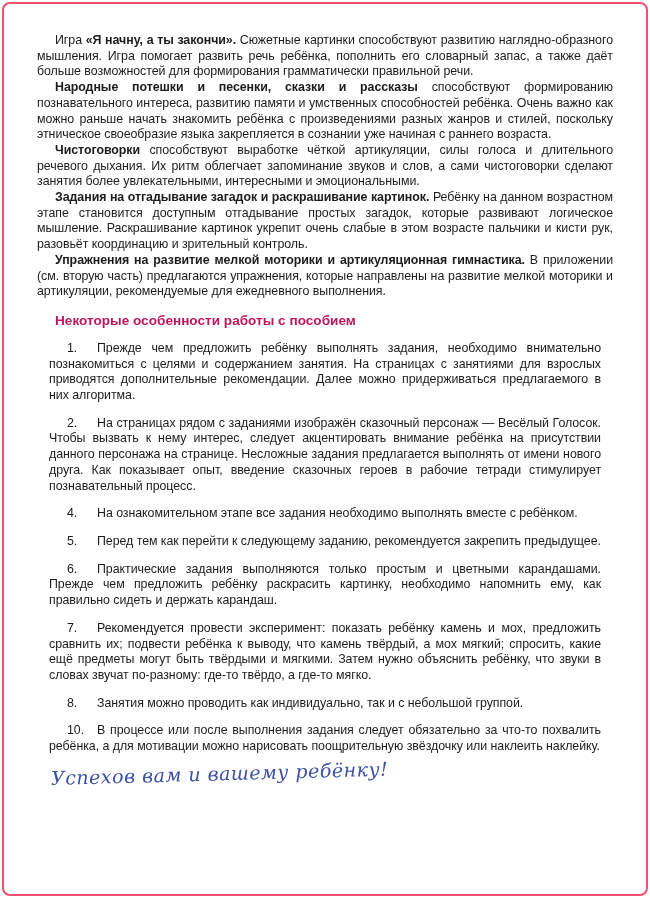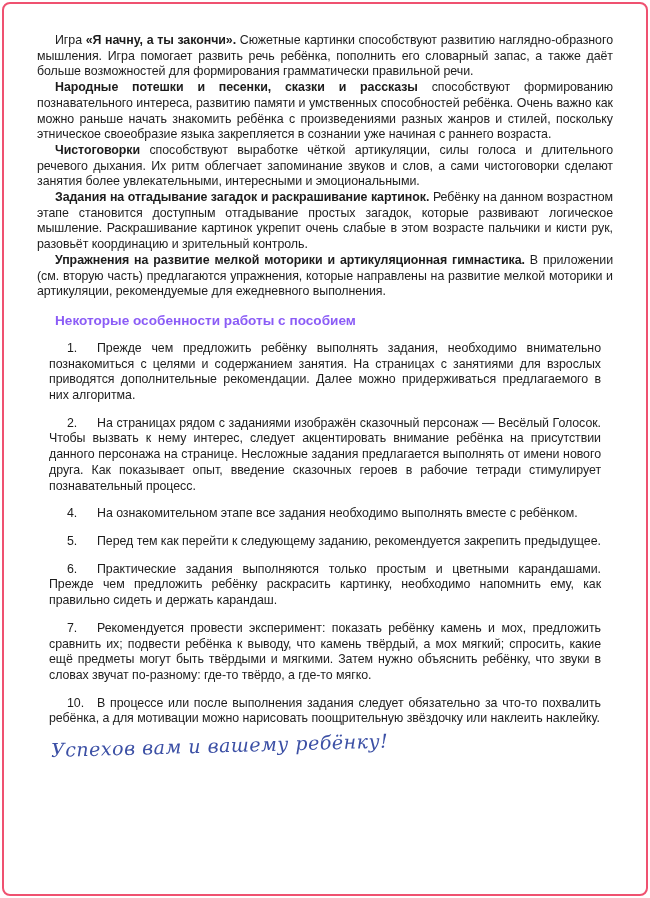--- a/index.html
+++ b/index.html
@@ -72,25 +72,26 @@
 
   <p class="para"><span></span><span class="lead">Народные потешки и песенки, сказки и рассказы</span><span> способствуют формированию познавательного интереса, развитию памяти и умственных способностей ребёнка. Очень важно как можно раньше начать знакомить ребёнка с произведениями разных жанров и стилей, поскольку этническое своеобразие языка закрепляется в сознании уже начиная с раннего возраста.</span></p>
 
   <p class="para"><span></span><span class="lead">Чистоговорки</span><span> способствуют выработке чёткой артикуляции, силы голоса и длительного речевого дыхания. Их ритм облегчает запоминание звуков и слов, а сами чистоговорки сделают занятия более увлекательными, интересными и эмоциональными.</span></p>
 
   <p class="para"><span></span><span class="lead">Задания на отгадывание загадок и раскрашивание картинок.</span><span> Ребёнку на данном возрастном этапе становится доступным отгадывание простых загадок, которые развивают логическое мышление. Раскрашивание картинок укрепит очень слабые в этом возрасте пальчики и кисти рук, разовьёт координацию и зрительный контроль.</span></p>
 
 
   <p class="para"><span></span><span class="lead">Упражнения на развитие мелкой моторики и артикуляционная гимнастика.</span><span> В приложении (см. вторую часть) предлагаются упражнения, которые направлены на развитие мелкой моторики и артикуляции, рекомендуемые для ежедневного выполнения.</span></p>
 
-  <h2 class="section-heading" style="color: #8b5cf6;">Некоторые особенности работы с пособием</h2>
+  <h2 class="section-heading" style="color: #be185d;">Некоторые особенности работы с пособием</h2>
 
   <p class="item"><span class="num">1.</span><span>Прежде чем предложить ребёнку выполнять задания, необходимо внимательно познакомиться с целями и содержанием занятия. На страницах с занятиями для взрослых приводятся дополнительные рекомендации. Далее можно придерживаться предлагаемого в них алгоритма.</span></p>
   <p class="item"><span class="num">2.</span><span>На страницах рядом с заданиями изображён сказочный персонаж — Весёлый Голосок. Чтобы вызвать к нему интерес, следует акцентировать внимание ребёнка на присутствии данного персонажа на странице. Несложные задания предлагается выполнять от имени нового друга. Как показывает опыт, введение сказочных героев в рабочие тетради стимулирует познавательный процесс.</span></p>
   <p class="item"><span class="num">4.</span><span>На ознакомительном этапе все задания необходимо выполнять вместе с ребёнком.</span></p>
   <p class="item"><span class="num">5.</span><span>Перед тем как перейти к следующему заданию, рекомендуется закрепить предыдущее.</span></p>
   <p class="item"><span class="num">6.</span><span>Практические задания выполняются только простым и цветными карандашами. Прежде чем предложить ребёнку раскрасить картинку, необходимо напомнить ему, как правильно сидеть и держать карандаш.</span></p>
   <p class="item"><span class="num">7.</span><span>Рекомендуется провести эксперимент: показать ребёнку камень и мох, предложить сравнить их; подвести ребёнка к выводу, что камень твёрдый, а мох мягкий; спросить, какие ещё предметы могут быть твёрдыми и мягкими. Затем нужно объяснить ребёнку, что звуки в словах звучат по-разному: где-то твёрдо, а где-то мягко.</span></p>
+  <p class="item"><span class="num">8.</span><span>Занятия можно проводить как индивидуально, так и с небольшой группой.</span></p>
   <p class="item"><span class="num">10.</span><span>В процессе или после выполнения задания следует обязательно за что-то похвалить ребёнка, а для мотивации можно нарисовать поощрительную звёздочку или наклеить наклейку.</span></p>
 
   <div class="signature" style="color: rgb(60, 80, 165);">Успехов вам и вашему ребёнку!</div>
 
 </div>
 
 </body></html>

